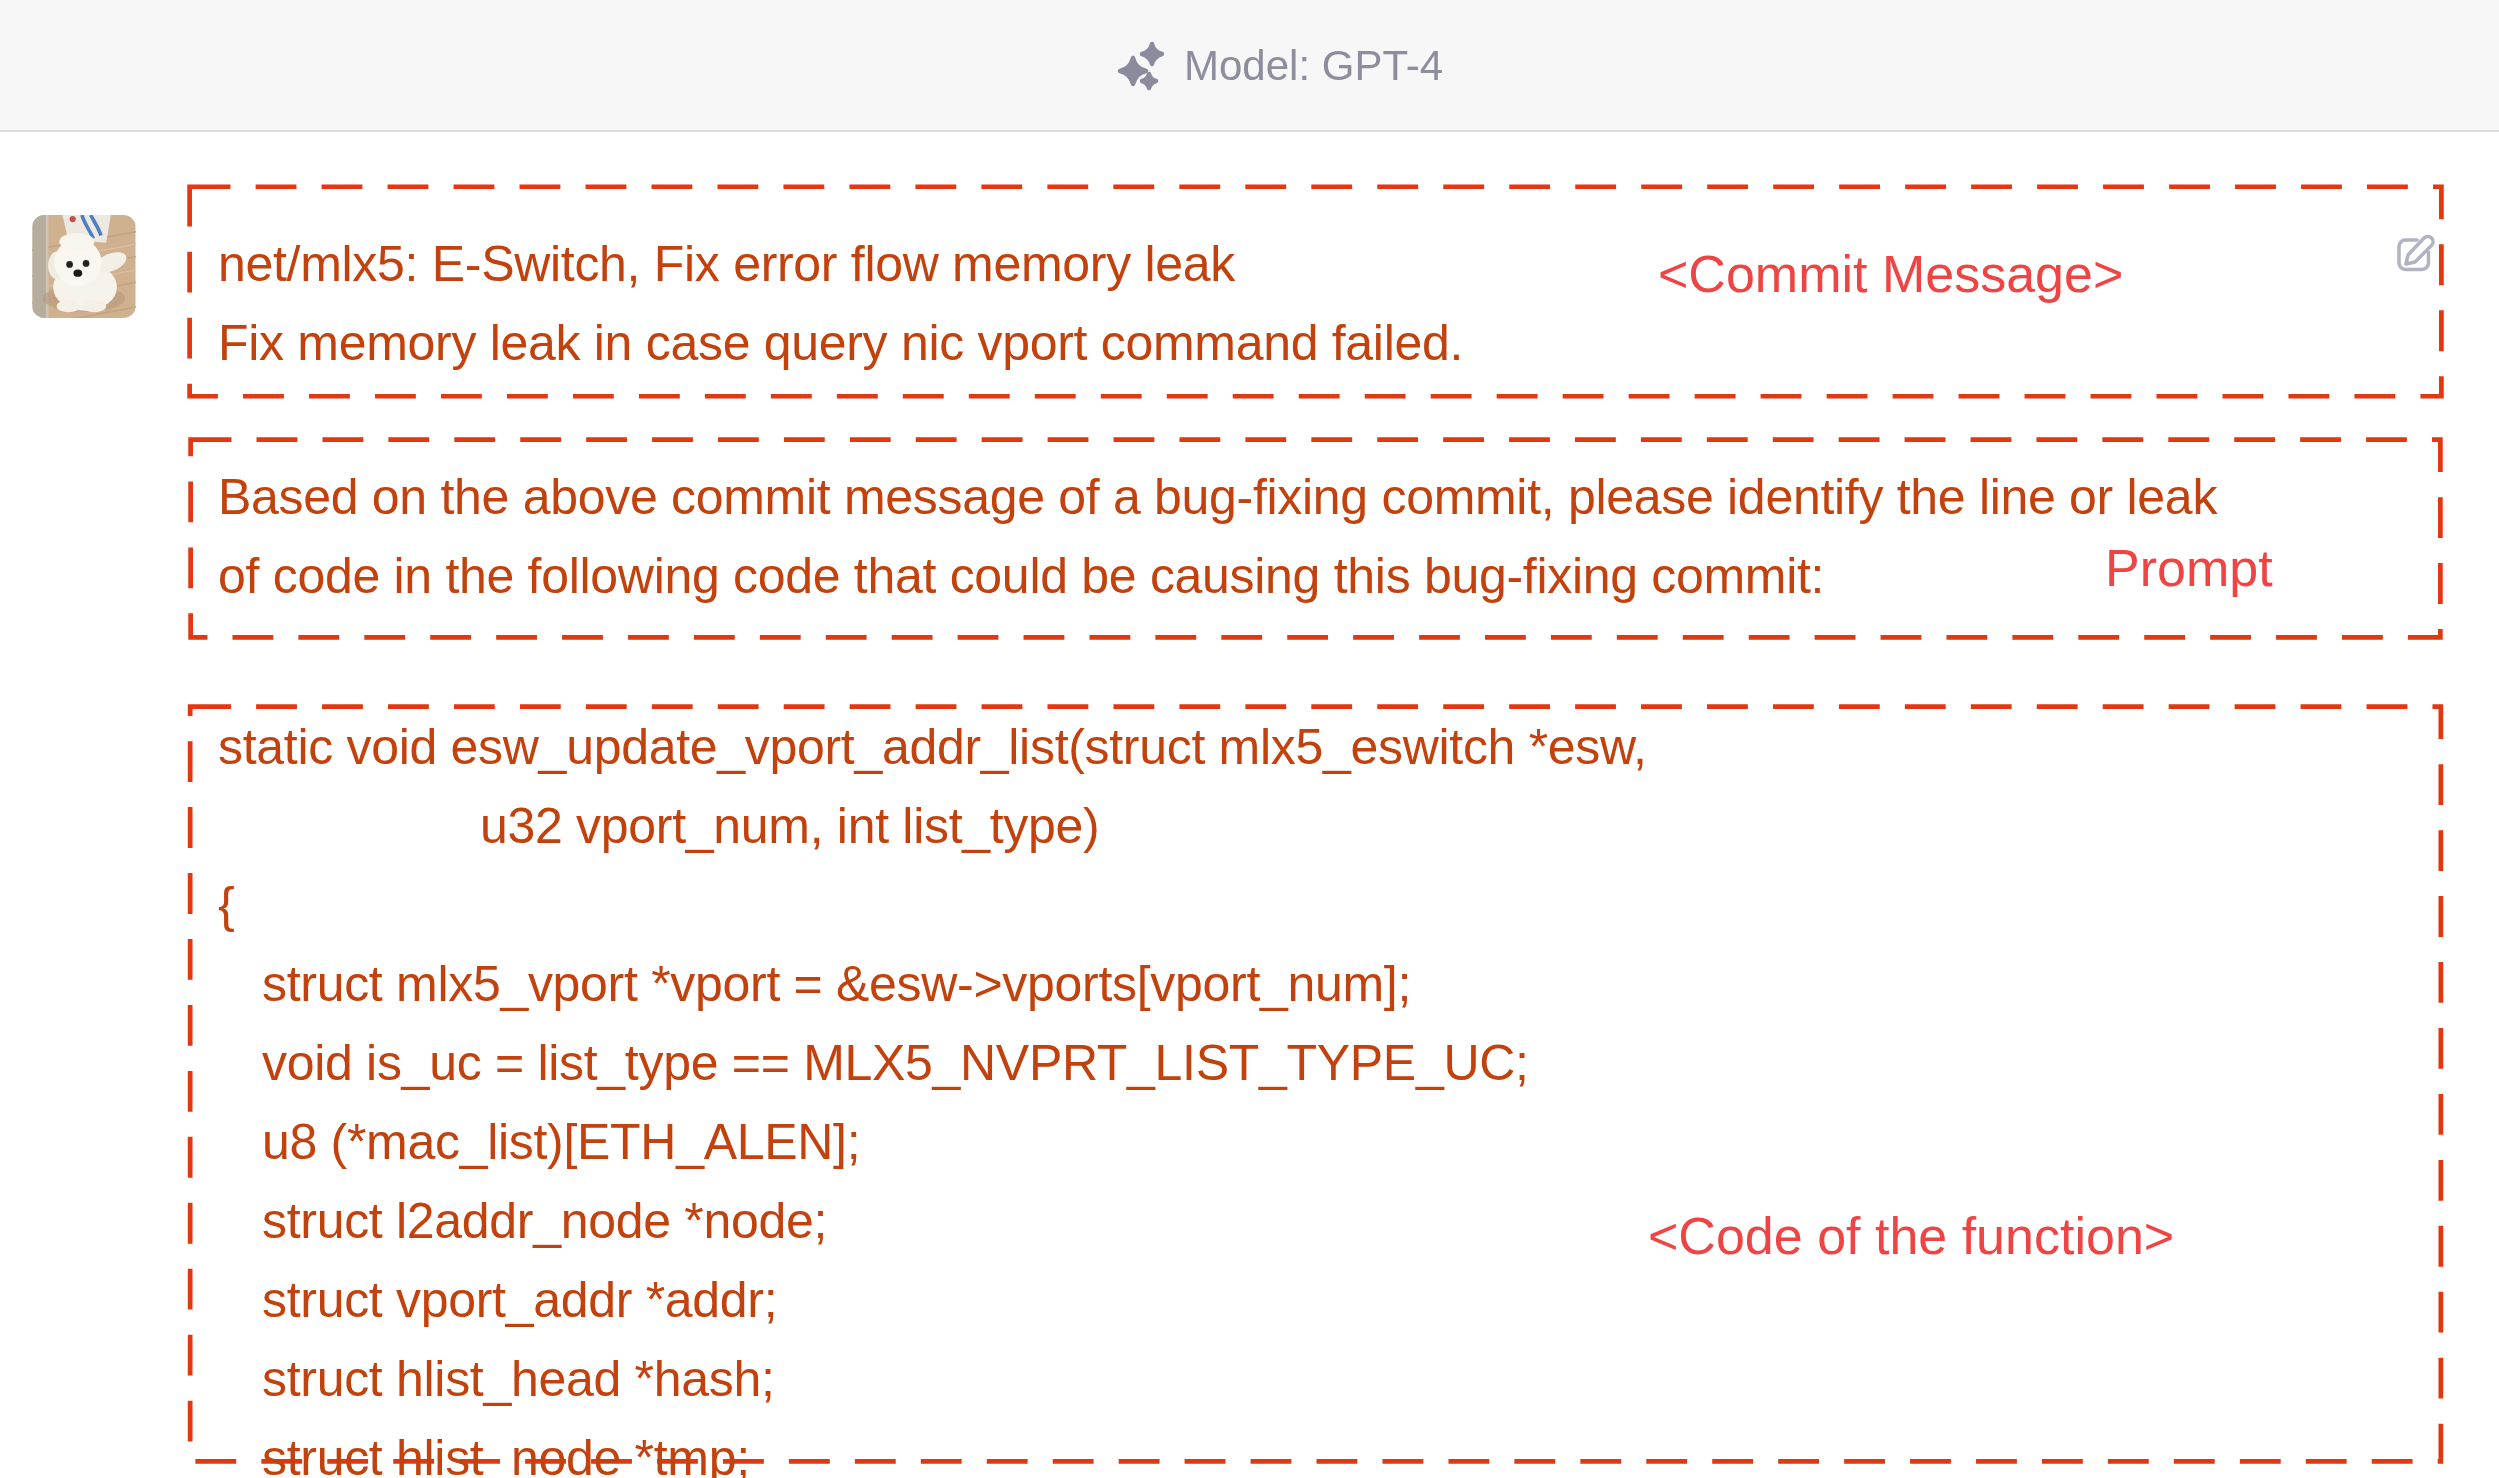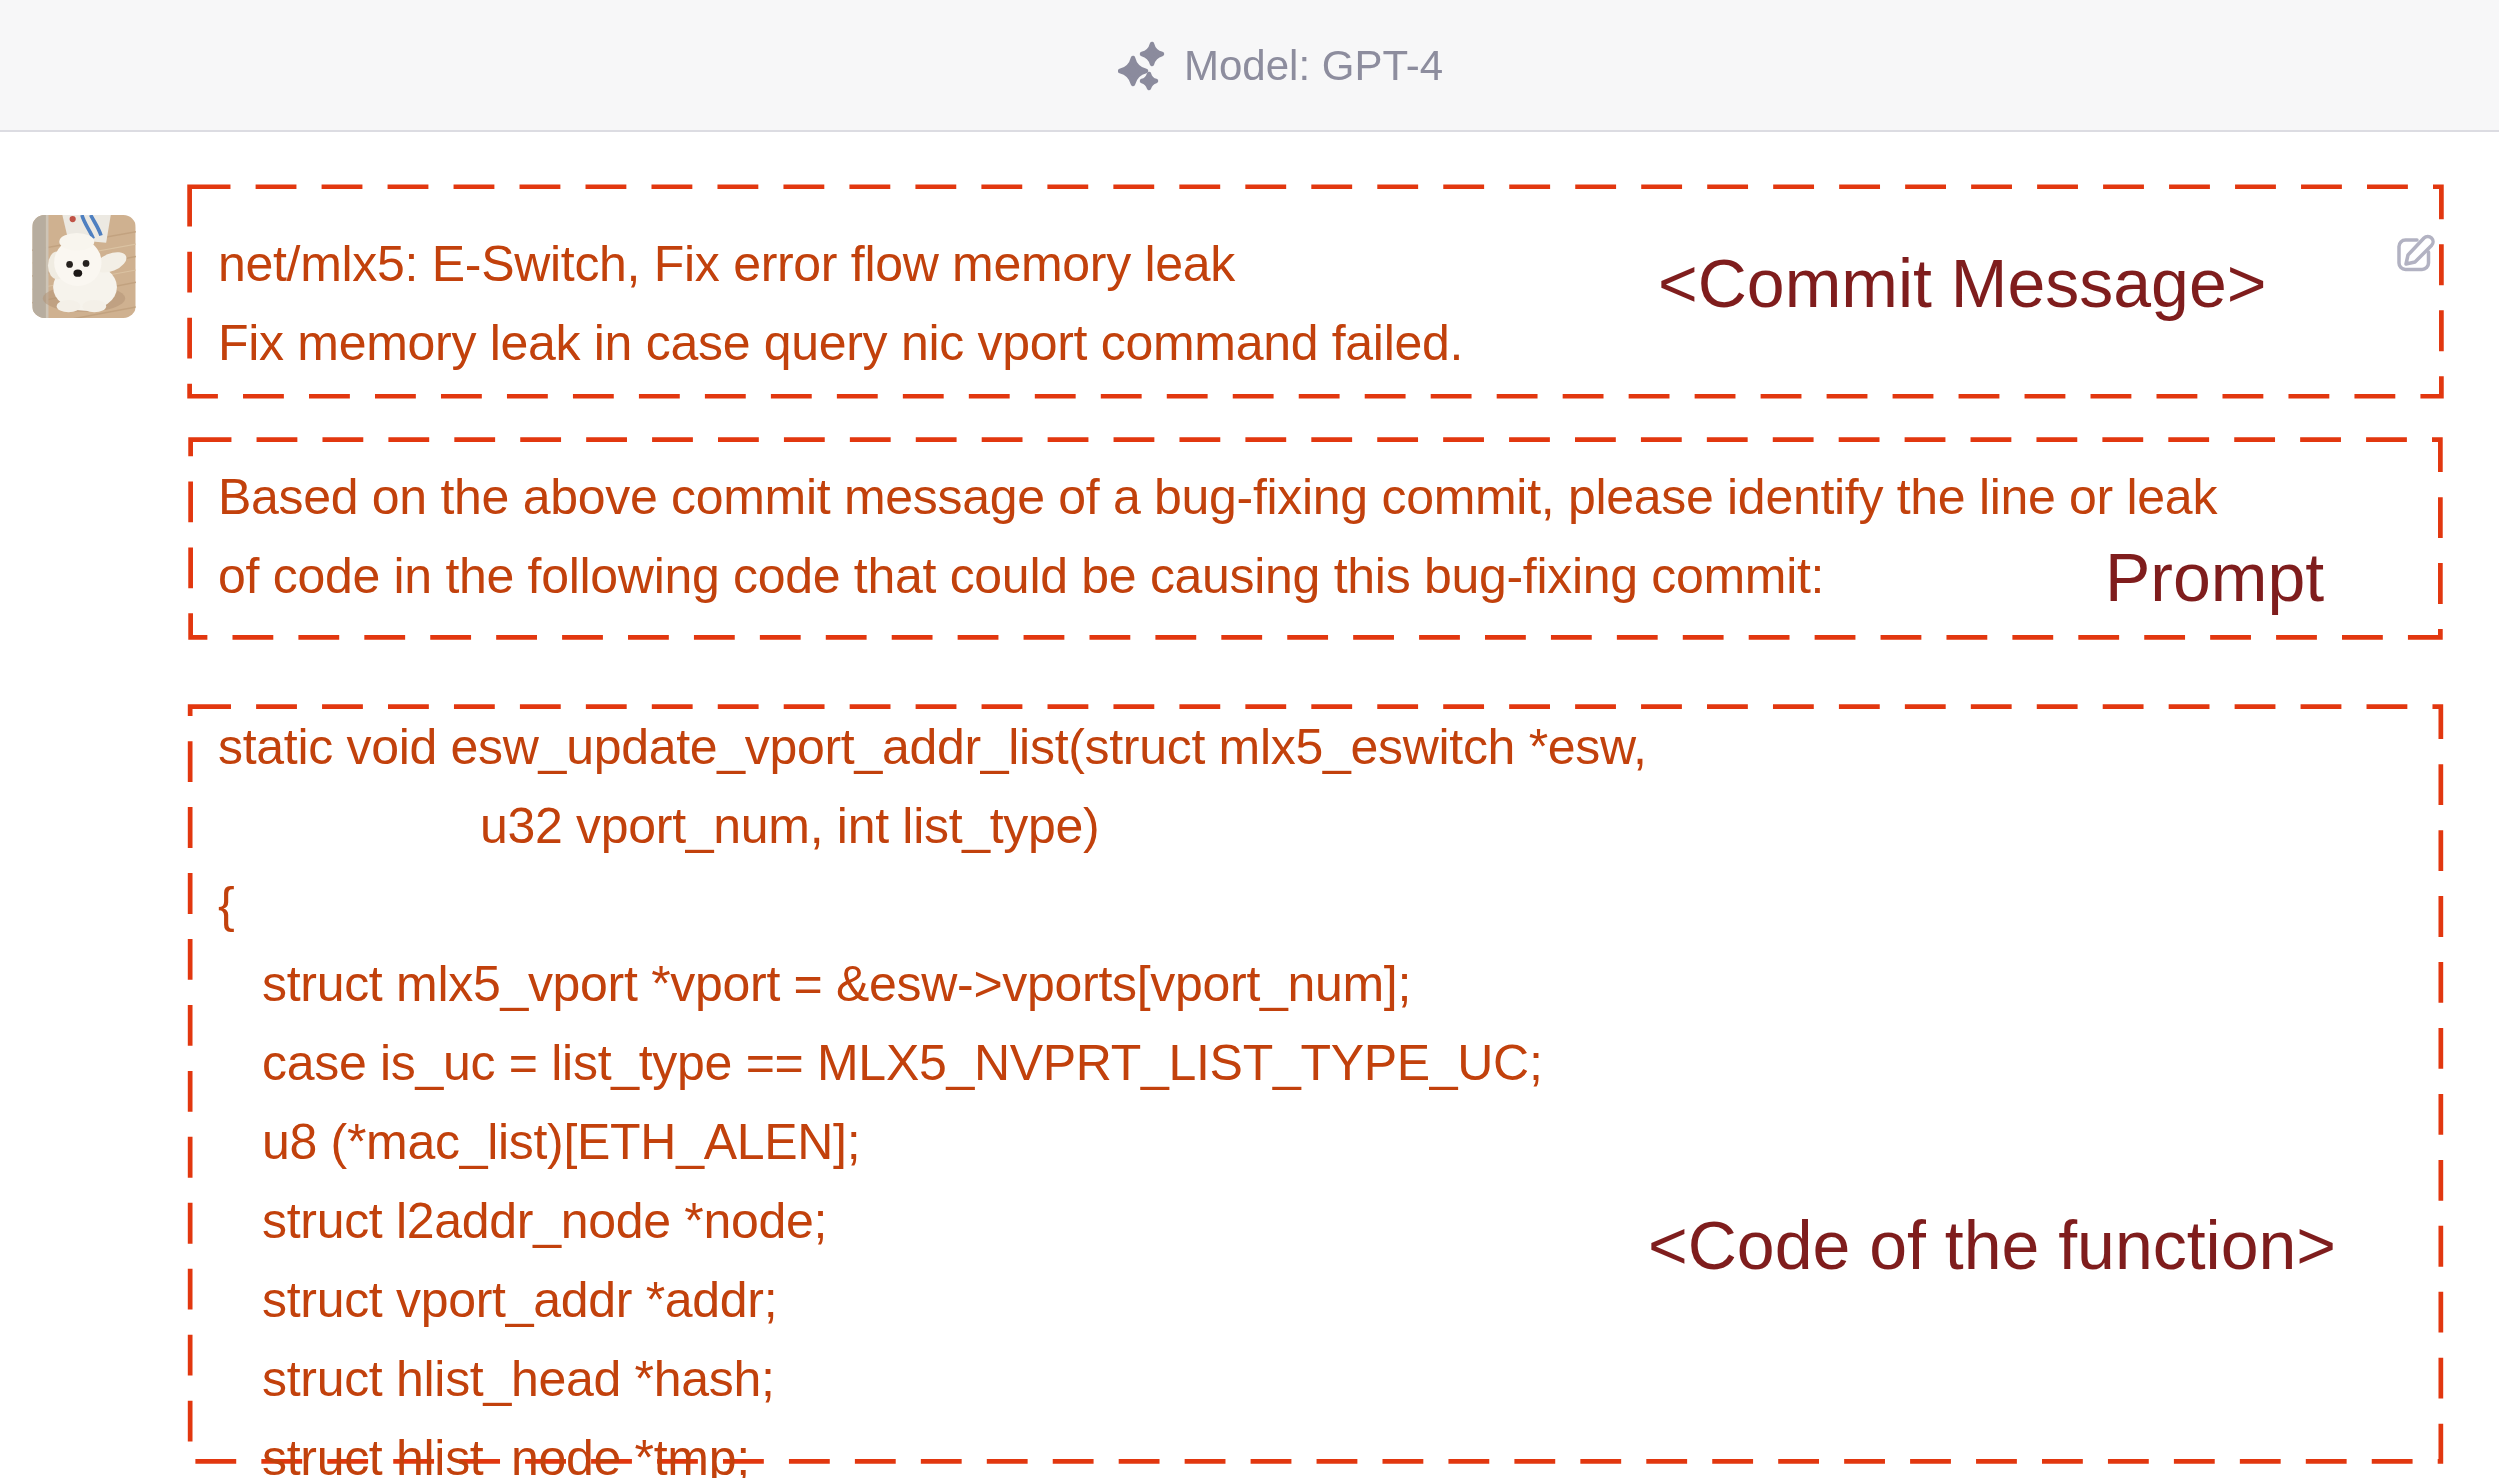--- a/index.html
+++ b/index.html
@@ -60,22 +60,22 @@
     line-height: 79px;
     letter-spacing: -0.3px;
     white-space: nowrap;
   }
   .t-line { white-space: nowrap; }
   .ind1 { padding-left: 262px; }
   .ind2 { padding-left: 44px; }
 
   .annotation {
     position: absolute;
-    color: #7f1d1d;
-    font-size: 68px;
+    color: #ef4444;
+    font-size: 52px;
     line-height: 1.1;
     white-space: nowrap;
   }
 
   #commit-box { left: 187px; top: 184px; width: 2257px; height: 215px; }
   #commit-box .box-text { top: 41px; }
   #commit-box .annotation { left: 1471px; top: 62px; }
 
   #prompt-box { left: 187px; top: 437px; width: 2257px; height: 203px; }
   #prompt-box .box-text { top: 21px; }
@@ -179,21 +179,21 @@
 
   <section class="box" id="code-box">
     <svg class="border-svg" width="2257" height="760" viewBox="0 0 4310 1452" aria-hidden="true">
       <rect x="5" y="5" width="4300" height="1442" fill="none" stroke="#e2370f" stroke-width="9" stroke-dasharray="78 48"></rect>
     </svg>
     <div class="box-text">
       <div class="t-line ind0">static void esw_update_vport_addr_list(struct mlx5_eswitch *esw,</div>
       <div class="t-line ind1">u32 vport_num, int list_type)</div>
       <div class="t-line ind0">{</div>
       <div class="t-line ind2">struct mlx5_vport *vport = &amp;esw-&gt;vports[vport_num];</div>
-      <div class="t-line ind2">case is_uc = list_type == MLX5_NVPRT_LIST_TYPE_UC;</div>
+      <div class="t-line ind2">void is_uc = list_type == MLX5_NVPRT_LIST_TYPE_UC;</div>
       <div class="t-line ind2">u8 (*mac_list)[ETH_ALEN];</div>
       <div class="t-line ind2">struct l2addr_node *node;</div>
       <div class="t-line ind2">struct vport_addr *addr;</div>
       <div class="t-line ind2">struct hlist_head *hash;</div>
       <div class="t-line ind2">struct hlist_node *tmp;</div>
     </div>
     <div class="annotation">&lt;Code of the function&gt;</div>
   </section>
 
 </div>

